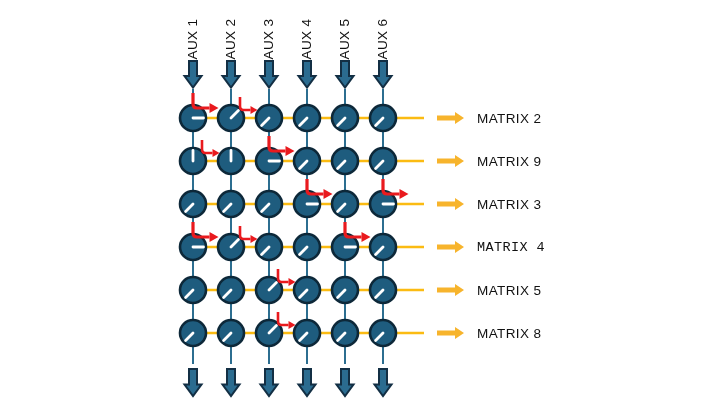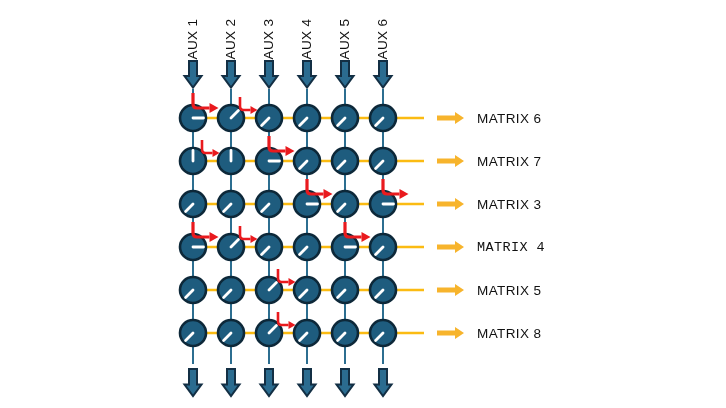--- a/index.html
+++ b/index.html
@@ -165,20 +165,20 @@
   <div id="aux-labels">
     <div class="aux-label" style="left: 155px; top: 31px;">AUX 1</div>
     <div class="aux-label" style="left: 193px; top: 31px;">AUX 2</div>
     <div class="aux-label" style="left: 231px; top: 31px;">AUX 3</div>
     <div class="aux-label" style="left: 269px; top: 31px;">AUX 4</div>
     <div class="aux-label" style="left: 307px; top: 31px;">AUX 5</div>
     <div class="aux-label" style="left: 345px; top: 31px;">AUX 6</div>
   </div>
 
   <div id="matrix-labels">
-    <div class="matrix-label" style="top: 118px;">MATRIX 6</div>
-    <div class="matrix-label" style="top: 161px;">MATRIX 7</div>
+    <div class="matrix-label" style="top: 118px;">MATRIX 2</div>
+    <div class="matrix-label" style="top: 161px;">MATRIX 9</div>
     <div class="matrix-label" style="top: 204px;">MATRIX 3</div>
     <div class="matrix-label" style="top: 247px; font-family: Liberation Mono, monospace;">MATRIX 4</div>
     <div class="matrix-label" style="top: 290px;">MATRIX 5</div>
     <div class="matrix-label" style="top: 333px;">MATRIX 8</div>
   </div>
 </div>
 
 </body></html>

